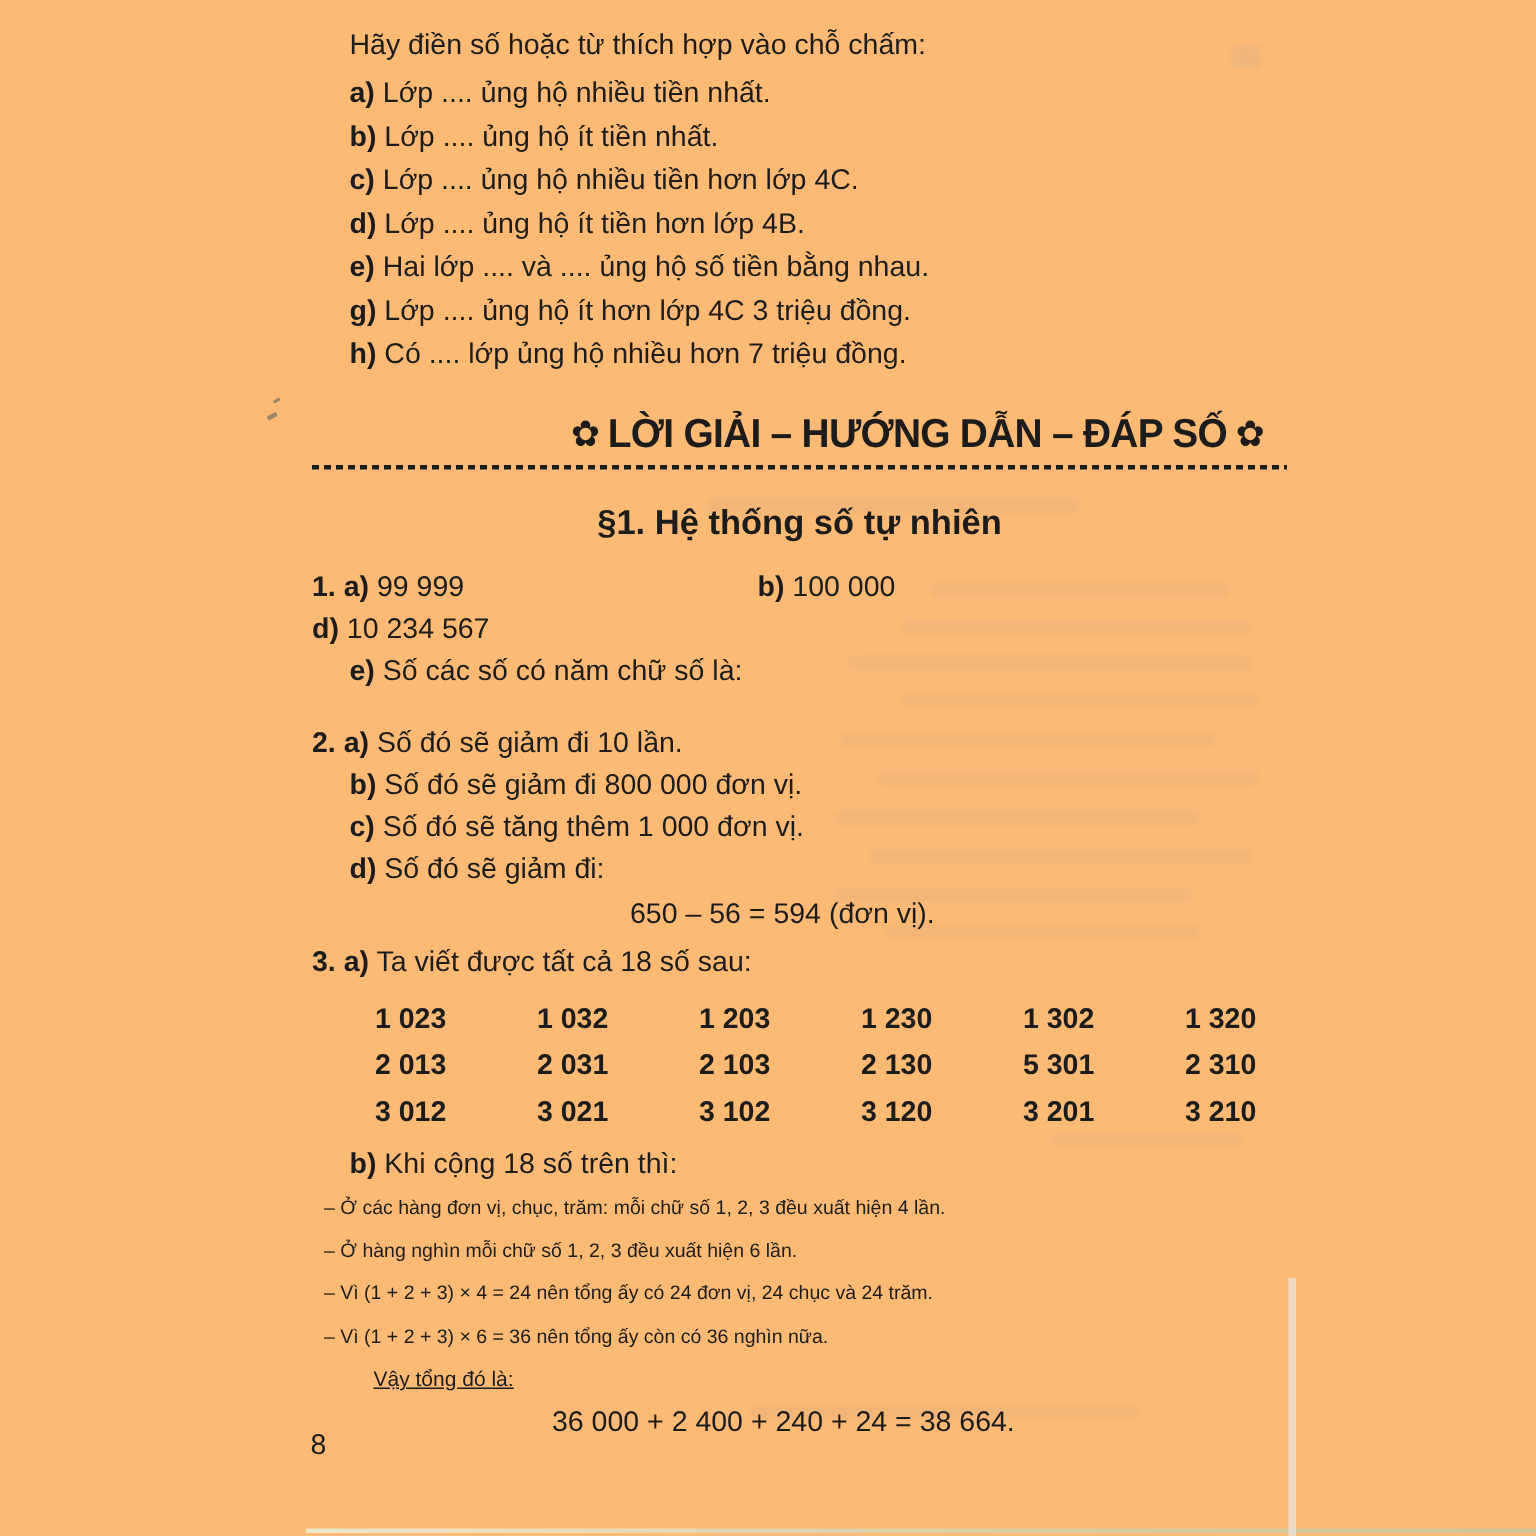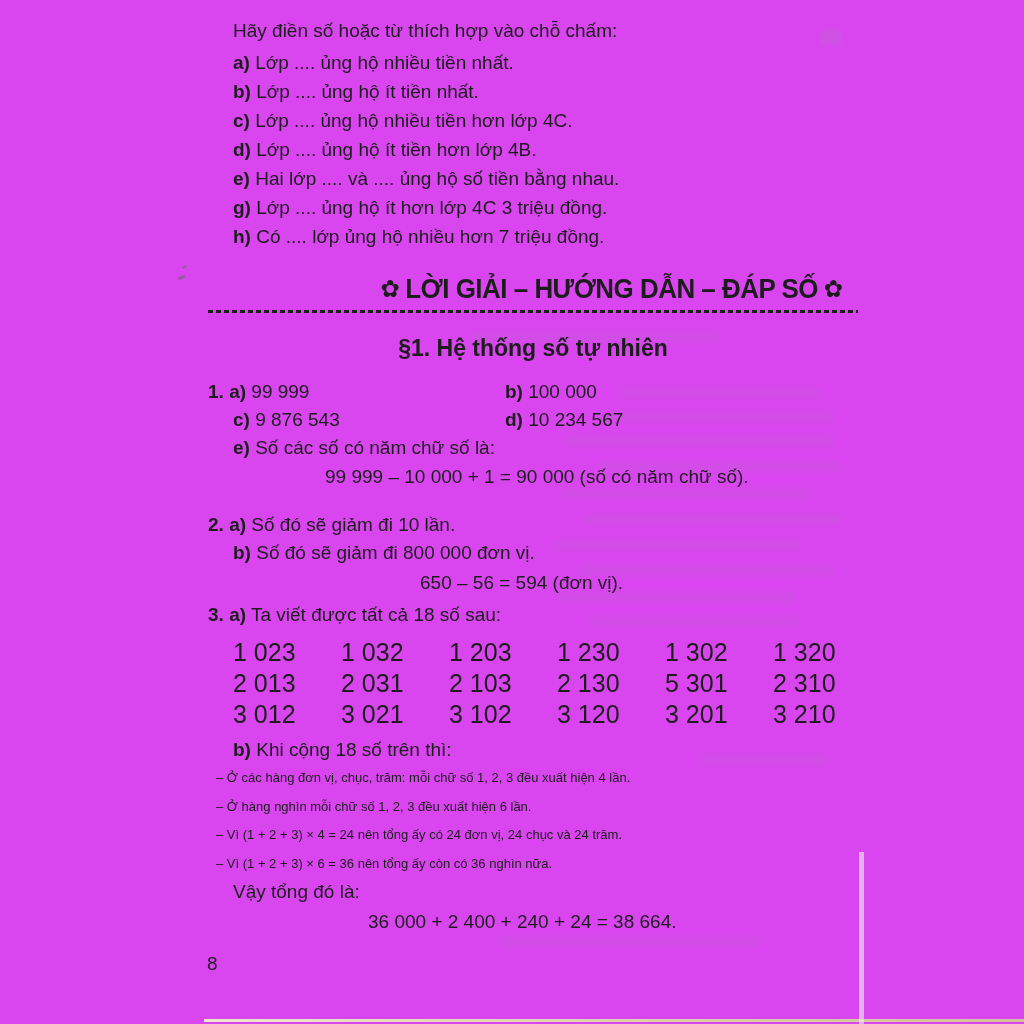--- a/index.html
+++ b/index.html
@@ -1,17 +1,17 @@
 <!DOCTYPE html>
 <html><head>
 <meta charset="utf-8">
 <style>
   html,body{margin:0;padding:0;background:#ffffff;}
   .page{
-    position:relative;width:1024px;height:1024px;background:#d946ef;
+    position:relative;width:1024px;height:1024px;background:#fdba74;
     font-family:"Liberation Sans","DejaVu Sans",sans-serif;
     color:#1c1c1c;overflow:hidden;
   }
   .content{position:absolute;left:208px;top:16px;width:650px;}
   
   .prompt{margin:0 0 3px 25px;font-size:19px;line-height:29px;}
   .p-item{margin-left:25px;font-size:19px;line-height:29px;}
   .lbl{font-weight:bold;}
   
   .sol-header{margin-top:23px;text-align:right;}
@@ -31,24 +31,24 @@
   .two-col{display:grid;grid-template-columns:297px auto;}
   .num{font-weight:bold;}
   .ind{margin-left:25px;}
   .eq1{margin:1px 0 2px 117px;}
   .eq2{margin:2px 0 2px 212px;}
   .eq3{margin:2px 0 0 160px;}
   .ans2{margin-top:20px;}
   .ans3{margin-top:4px;}
   .num-table{
     display:grid;grid-template-columns:repeat(6,108px);
-    margin:10px 0 8px 25px;row-gap:4px;font-size:25px;line-height:27px;
+    margin:10px 0 8px 42px;row-gap:4px;font-size:19px;line-height:27px;font-weight:bold;
   }
   .bullet{margin-left:8px;font-size:13px;line-height:28.5px;}
-  .closing{margin-left:25px;font-size:19px;line-height:28px;}
+  .closing{margin-left:41px;font-size:14px;line-height:28px;text-decoration:underline;}
   .page-number{position:absolute;left:207px;top:953px;font-size:19px;}
   
   .smudge{position:absolute;background:#8d8d98;opacity:.09;filter:blur(2px);border-radius:4px;}
   .stray-mark{position:absolute;left:178px;top:266px;width:10px;height:16px;opacity:.65;}
   .stray-mark::before,.stray-mark::after{
     content:"";position:absolute;background:#6a6a6a;border-radius:1px;
   }
   .stray-mark::before{left:4px;top:0;width:5px;height:2px;transform:rotate(-28deg);}
   .stray-mark::after{left:0;top:10px;width:7px;height:3px;transform:rotate(-28deg);}
   .corner-smudge{position:absolute;left:821px;top:30px;width:20px;height:16px;
@@ -100,30 +100,30 @@
     </header>
 
     <h2 class="sec-title">§1. Hệ thống số tự nhiên</h2>
 
     <div class="ans ans1">
       <div class="two-col">
         <div><span class="num">1.</span> <span class="lbl">a)</span> <span>99 999</span></div>
         <div><span class="lbl">b)</span> <span>100 000</span></div>
       </div>
       <div class="two-col">
-        <div class="ind"><span class="lbl">c)</span> <span>9 876 543</span></div>
         <div><span class="lbl">d)</span> <span>10 234 567</span></div>
       </div>
       <div class="ind"><span class="lbl">e)</span> <span>Số các số có năm chữ số là:</span></div>
-      <div class="eq1">99 999 – 10 000 + 1 = 90 000 (số có năm chữ số).</div>
     </div>
 
     <div class="ans ans2">
       <div><span class="num">2.</span> <span class="lbl">a)</span> <span>Số đó sẽ giảm đi 10 lần.</span></div>
       <div class="ind"><span class="lbl">b)</span> <span>Số đó sẽ giảm đi 800 000 đơn vị.</span></div>
+      <div class="ind"><span class="lbl">c)</span> <span>Số đó sẽ tăng thêm 1 000 đơn vị.</span></div>
+      <div class="ind"><span class="lbl">d)</span> <span>Số đó sẽ giảm đi:</span></div>
       <div class="eq2">650 – 56 = 594 (đơn vị).</div>
     </div>
 
     <div class="ans ans3">
       <div><span class="num">3.</span> <span class="lbl">a)</span> <span>Ta viết được tất cả 18 số sau:</span></div>
 
       <div class="num-table">
         <span>1 023</span>
         <span>1 032</span>
         <span>1 203</span>

